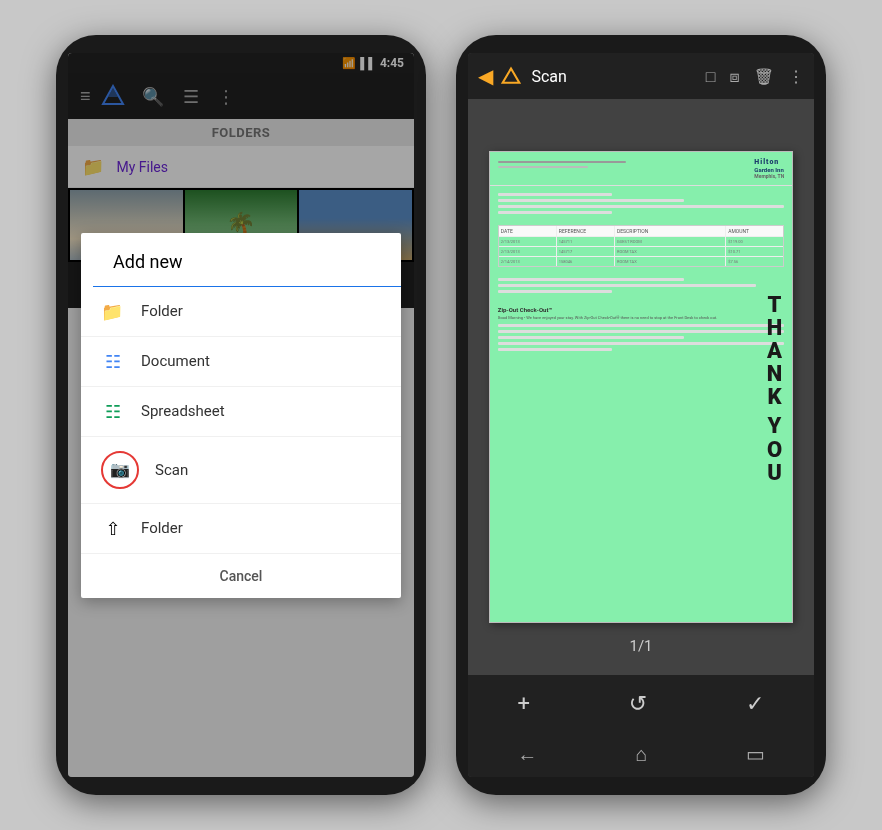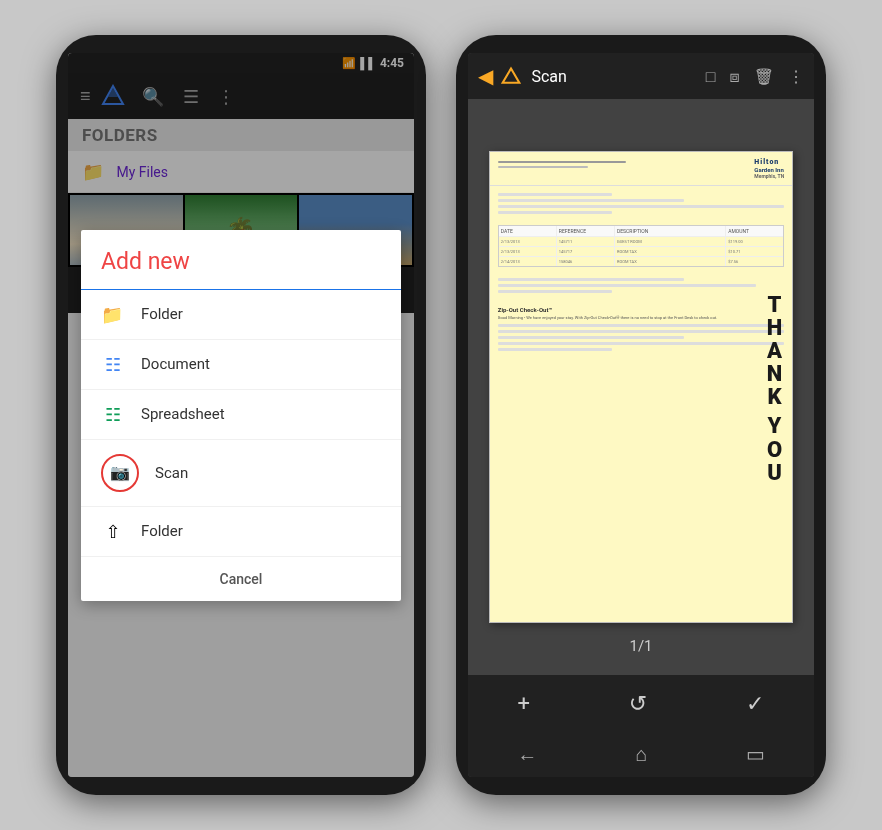--- a/index.html
+++ b/index.html
@@ -86,24 +86,25 @@
     .app-toolbar .icon {
       font-size: 18px;
       color: #aaa;
       margin-left: 8px;
     }
 
     
     .folders-label {
       background: #ececec;
       padding: 6px 14px;
-      font-size: 17px;
+      font-size: 13px;
       font-weight: bold;
       color: #777;
       letter-spacing: 0.5px;
+      text-align: center;
     }
 
     .folder-item {
       background: #fff;
       border-bottom: 1px solid #eee;
       padding: 10px 14px;
       display: flex;
       align-items: center;
       gap: 12px;
     }
@@ -133,24 +134,25 @@
       background: #fff;
       width: 320px;
       border-radius: 2px;
       box-shadow: 0 4px 16px rgba(0,0,0,0.3);
       overflow: hidden;
       margin: 0 12px;
     }
 
     .modal-title {
       padding: 18px 20px 14px;
-      font-size: 23px;
-      color: #ef4444;
+      font-size: 18px;
+      color: #000000;
       border-bottom: 1px solid #1a73e8;
       font-weight: 400;
+      margin-left: 12px;
     }
 
     .modal-item {
       padding: 14px 20px;
       display: flex;
       align-items: center;
       gap: 16px;
       border-bottom: 1px solid #f0f0f0;
       cursor: pointer;
     }
@@ -262,21 +264,21 @@
       display: flex;
       flex-direction: column;
       align-items: center;
       justify-content: center;
       position: relative;
     }
 
     .scanned-doc {
       width: 88%;
       height: 82%;
-      background: #fef9c3;
+      background: #86efac;
       border: 1px solid #bbb;
       position: relative;
       overflow: hidden;
       box-shadow: 2px 2px 8px rgba(0,0,0,0.4);
     }
 
     
     .doc-header {
       padding: 6px 8px;
       display: flex;

